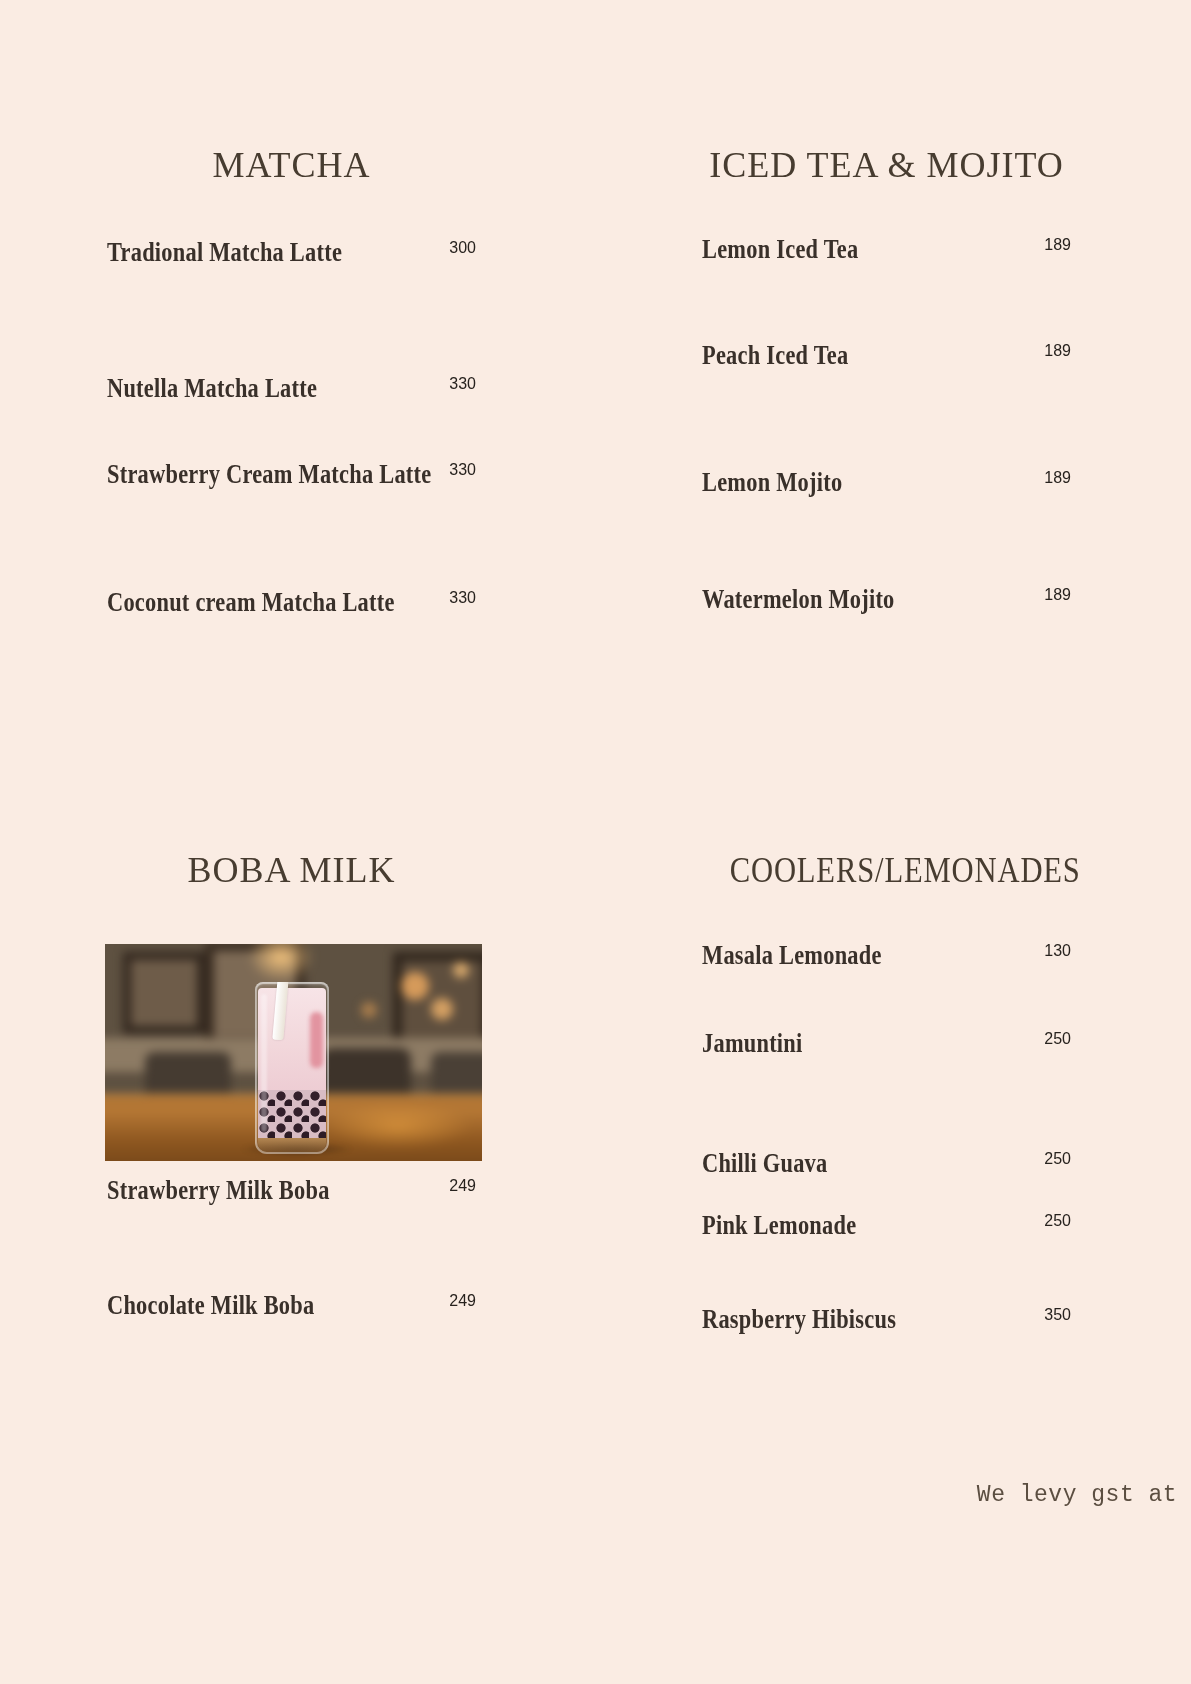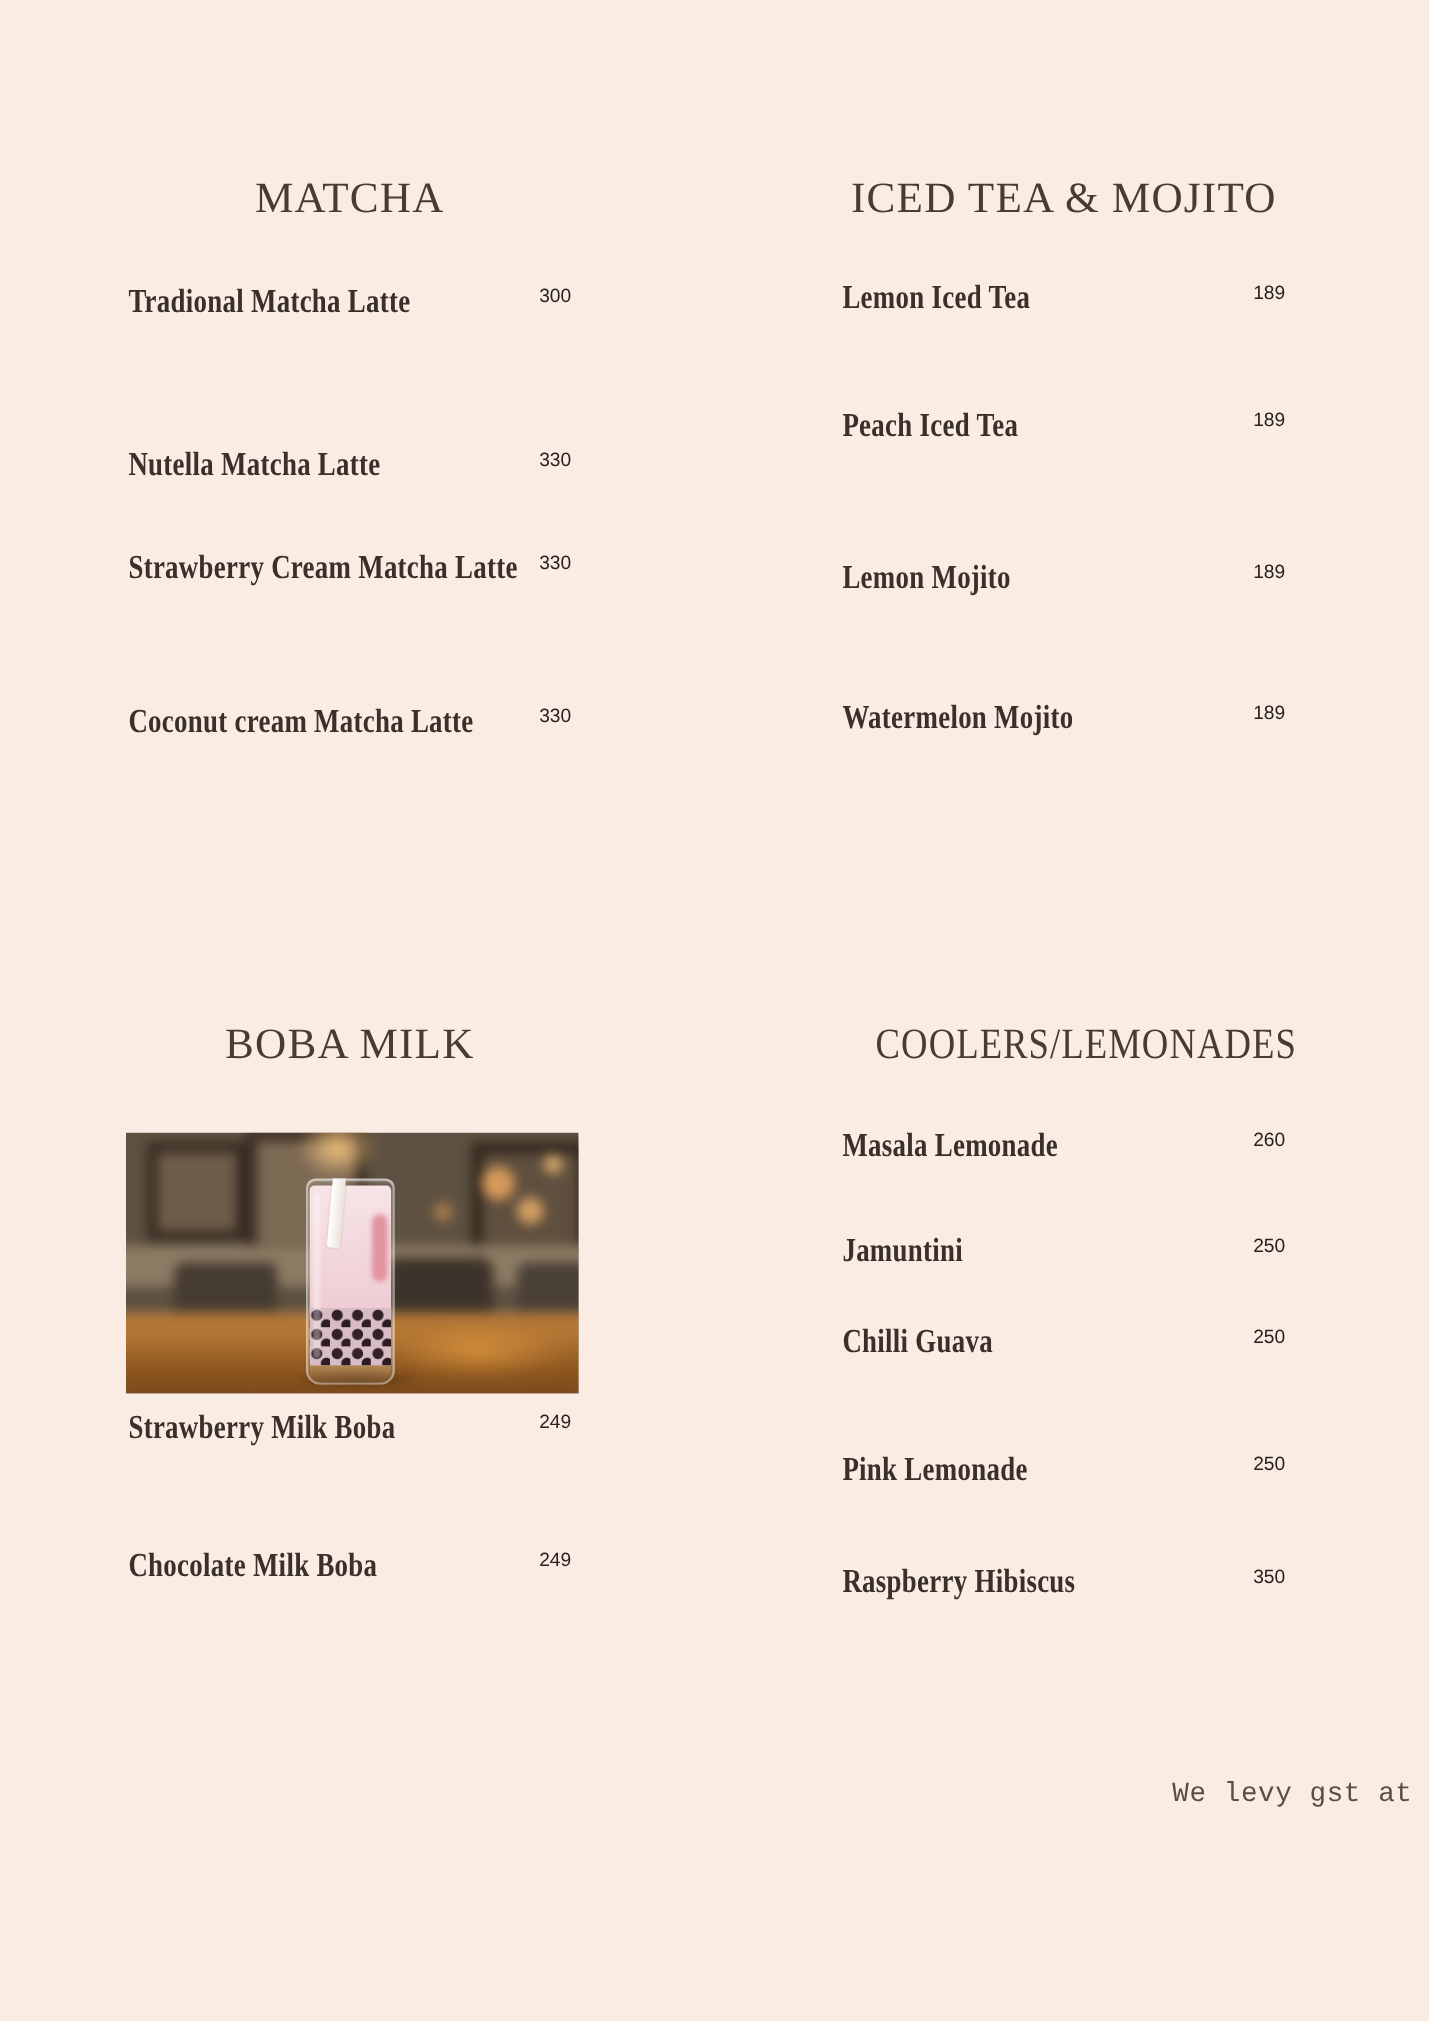--- a/index.html
+++ b/index.html
@@ -171,27 +171,27 @@
 </div>
 <div class="menu-row col-left-box" style="top:1291px">
   <span class="item-name">Chocolate Milk Boba</span>
   <span class="item-price">249</span>
 </div>
 
 <h2 class="section-title col-right-box title-bottom title-condensed">COOLERS/LEMONADES</h2>
 
 <div class="menu-row col-right-box" style="top:941px">
   <span class="item-name">Masala Lemonade</span>
-  <span class="item-price">260</span>
+  <span class="item-price">130</span>
 </div>
 <div class="menu-row col-right-box" style="top:1029px">
   <span class="item-name">Jamuntini</span>
   <span class="item-price">250</span>
 </div>
-<div class="menu-row col-right-box" style="top:1105px">
+<div class="menu-row col-right-box" style="top:1149px">
   <span class="item-name">Chilli Guava</span>
   <span class="item-price">250</span>
 </div>
 <div class="menu-row col-right-box" style="top:1211px">
   <span class="item-name">Pink Lemonade</span>
   <span class="item-price">250</span>
 </div>
 <div class="menu-row col-right-box" style="top:1305px">
   <span class="item-name">Raspberry Hibiscus</span>
   <span class="item-price">350</span>

